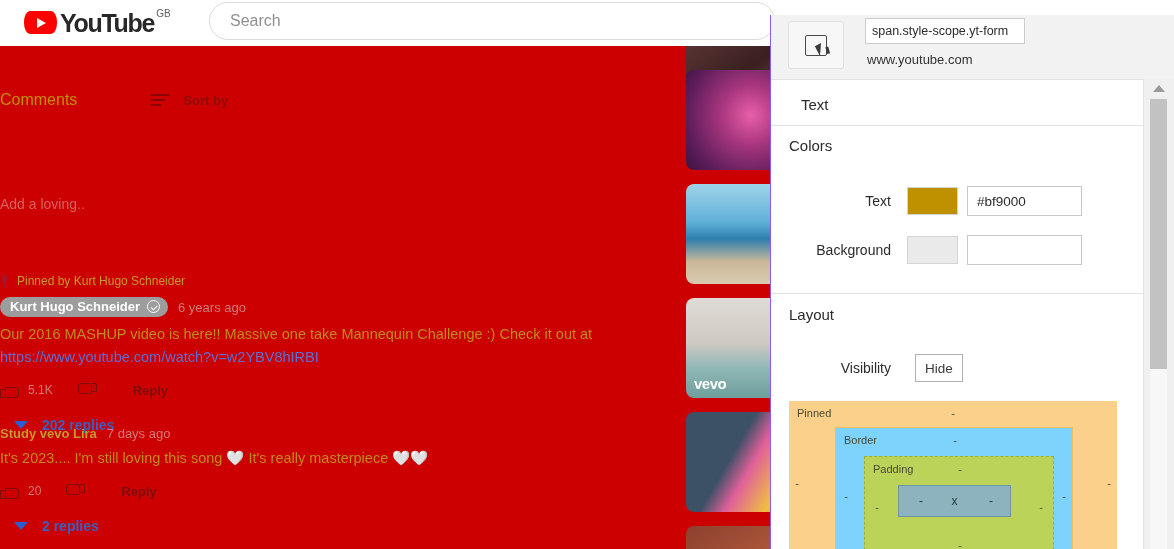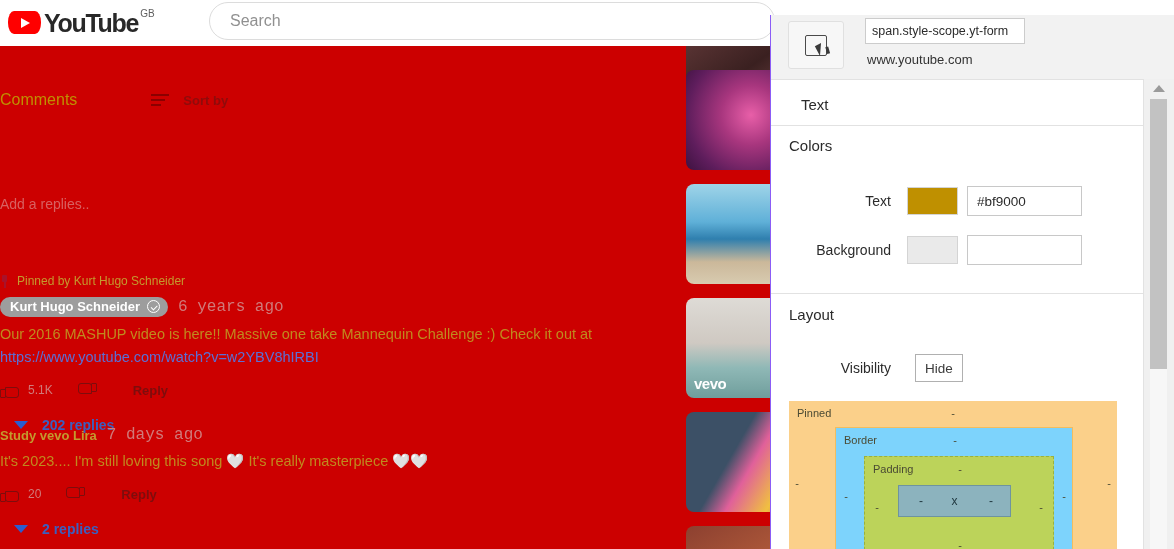--- a/index.html
+++ b/index.html
@@ -17,21 +17,21 @@
     position: absolute; left: 0; top: 0;
     width: 775px; height: 549px;
     overflow: hidden;
     background: #cc0000;
   }
 
   .yt-header {
     position: absolute; left: 0; top: 0;
     width: 775px; height: 46px;
     background: #ffffff;
-    display: flex; align-items: center;
+    display: flex; align-items: center; padding-left: 16px;
   }
 
   .yt-logo-wrap {
     display: flex; align-items: flex-start;
     margin-left: 8px;
     height: 30px;
   }
   .yt-play-badge {
     width: 33px; height: 23px;
     background: #ff0000;
@@ -146,21 +146,21 @@
   .verified::after {
     content: ""; position: absolute;
     left: 3px; top: 3.5px; width: 5px; height: 2.5px;
     border-left: 1.4px solid #ffffff; border-bottom: 1.4px solid #ffffff;
     transform: rotate(-45deg);
   }
   .author-plain {
     font-size: 13px; font-weight: bold; color: #c49a2e;
   }
   .comment-time {
-    font-size: 16px; color: #d07a7a; margin-left: 10px; font-family: Liberation Mono, monospace;
+    font-size: 13px; color: #d07a7a; margin-left: 10px;
   }
 
   .comment-body {
     font-size: 14.5px; line-height: 23px; color: #c08a1e;
     max-width: 610px; margin-bottom: 8px;
   }
   .comment-body a { color: #5b6fd6; text-decoration: none; }
   .heart { color: #f08a8a; }
 
   .comment-actions { display: flex; align-items: center; height: 26px; }
@@ -408,21 +408,21 @@
         <div class="sort-wrap">
           <div class="sort-icon">
               <i></i>
               <i></i>
               <i></i>
             </div>
           <div class="sort-label">Sort by</div>
         </div>
       </div>
 
-      <div class="add-comment">Add a replies..</div>
+      <div class="add-comment">Add a loving..</div>
 
       <div class="comment" style="top:228px">
         <div class="comment-pinned">
           <span class="pin-icon">
               <b></b>
               <s></s>
             </span>
           <span>Pinned by Kurt Hugo Schneider</span>
         </div>
         <div class="comment-meta">

